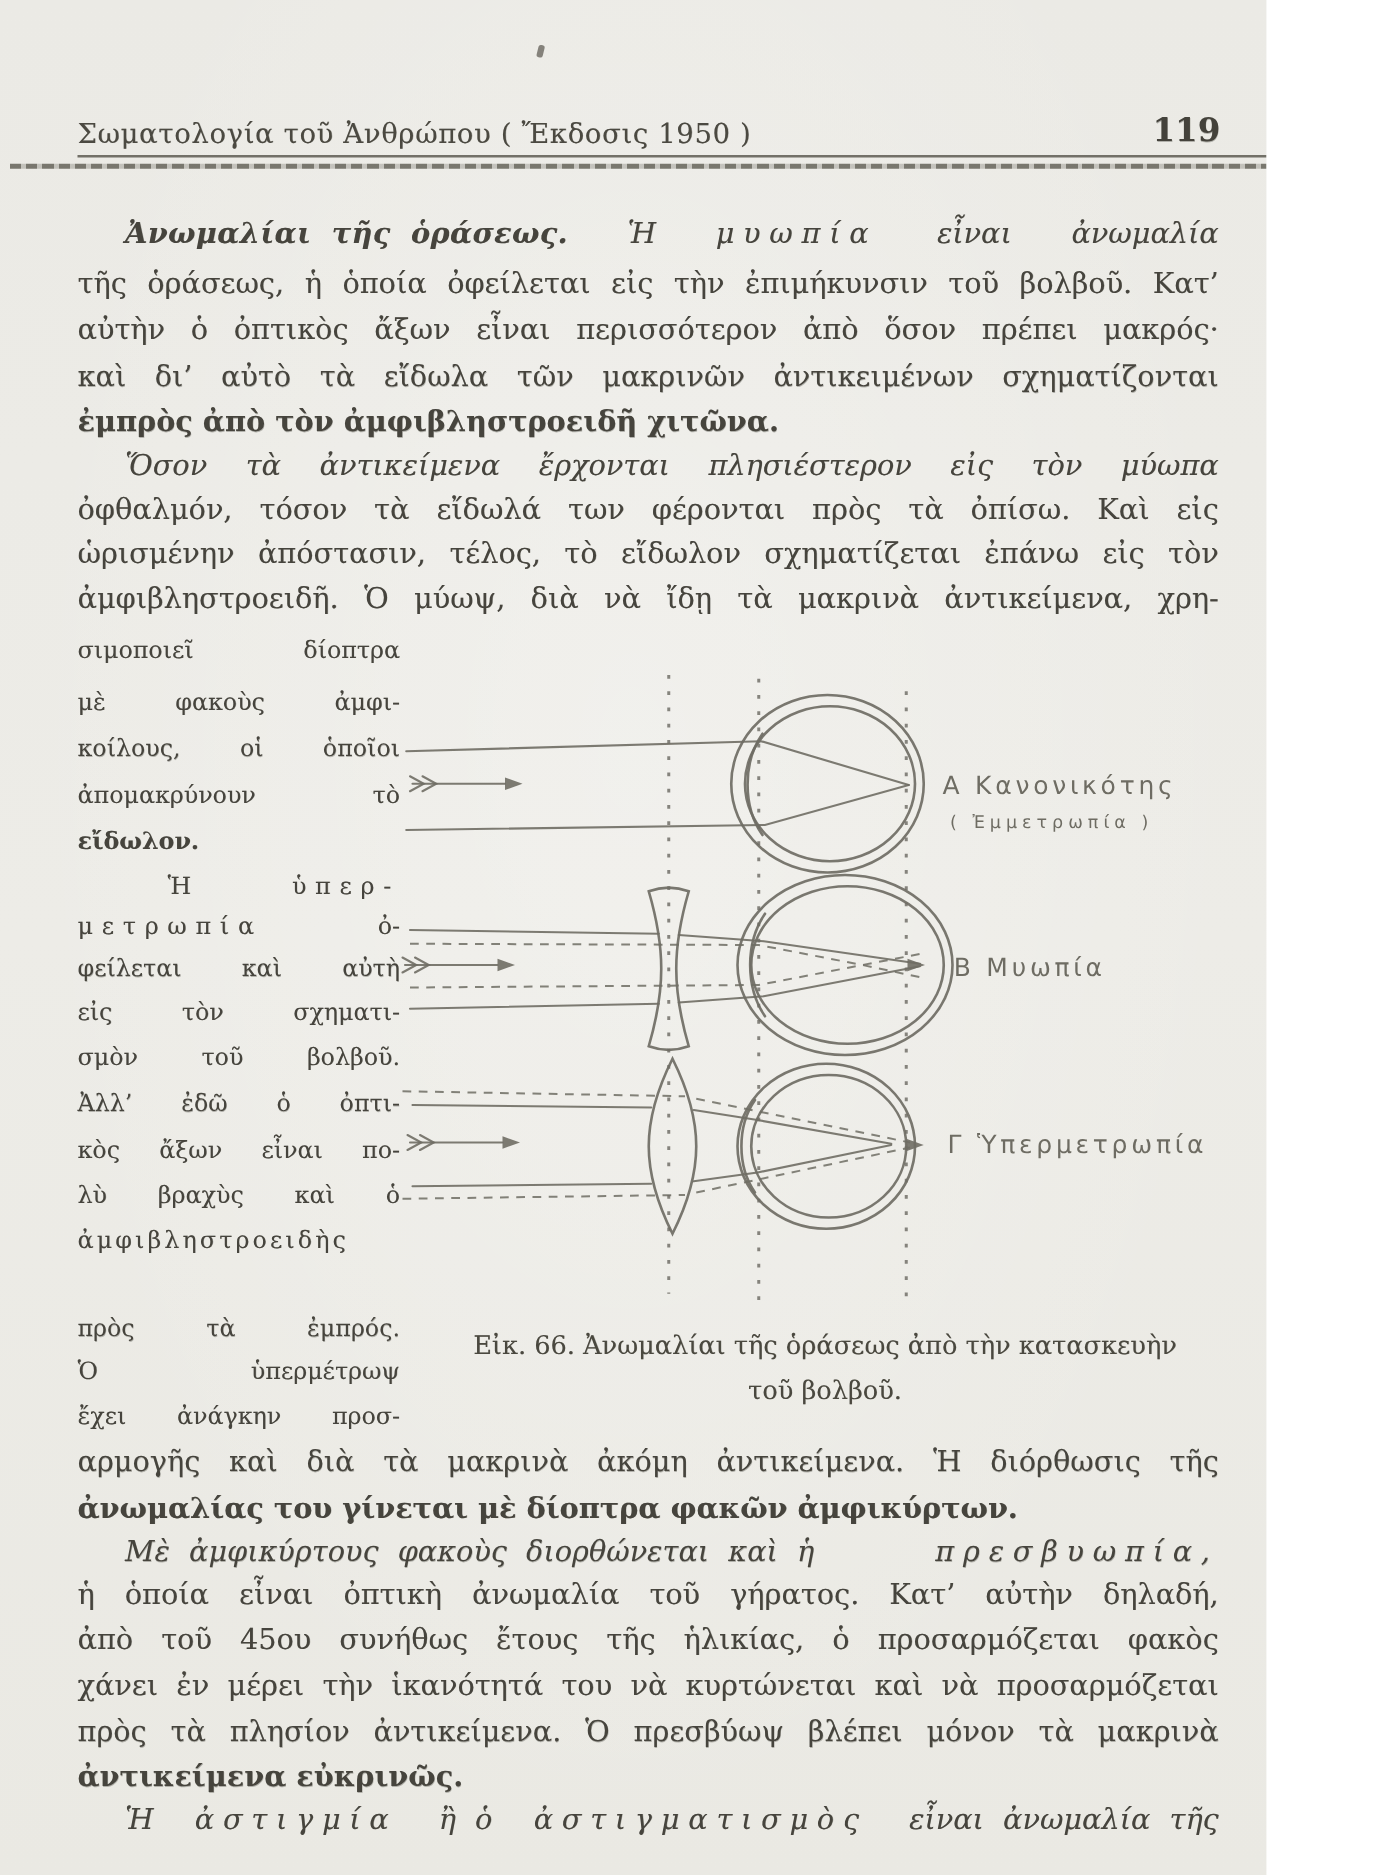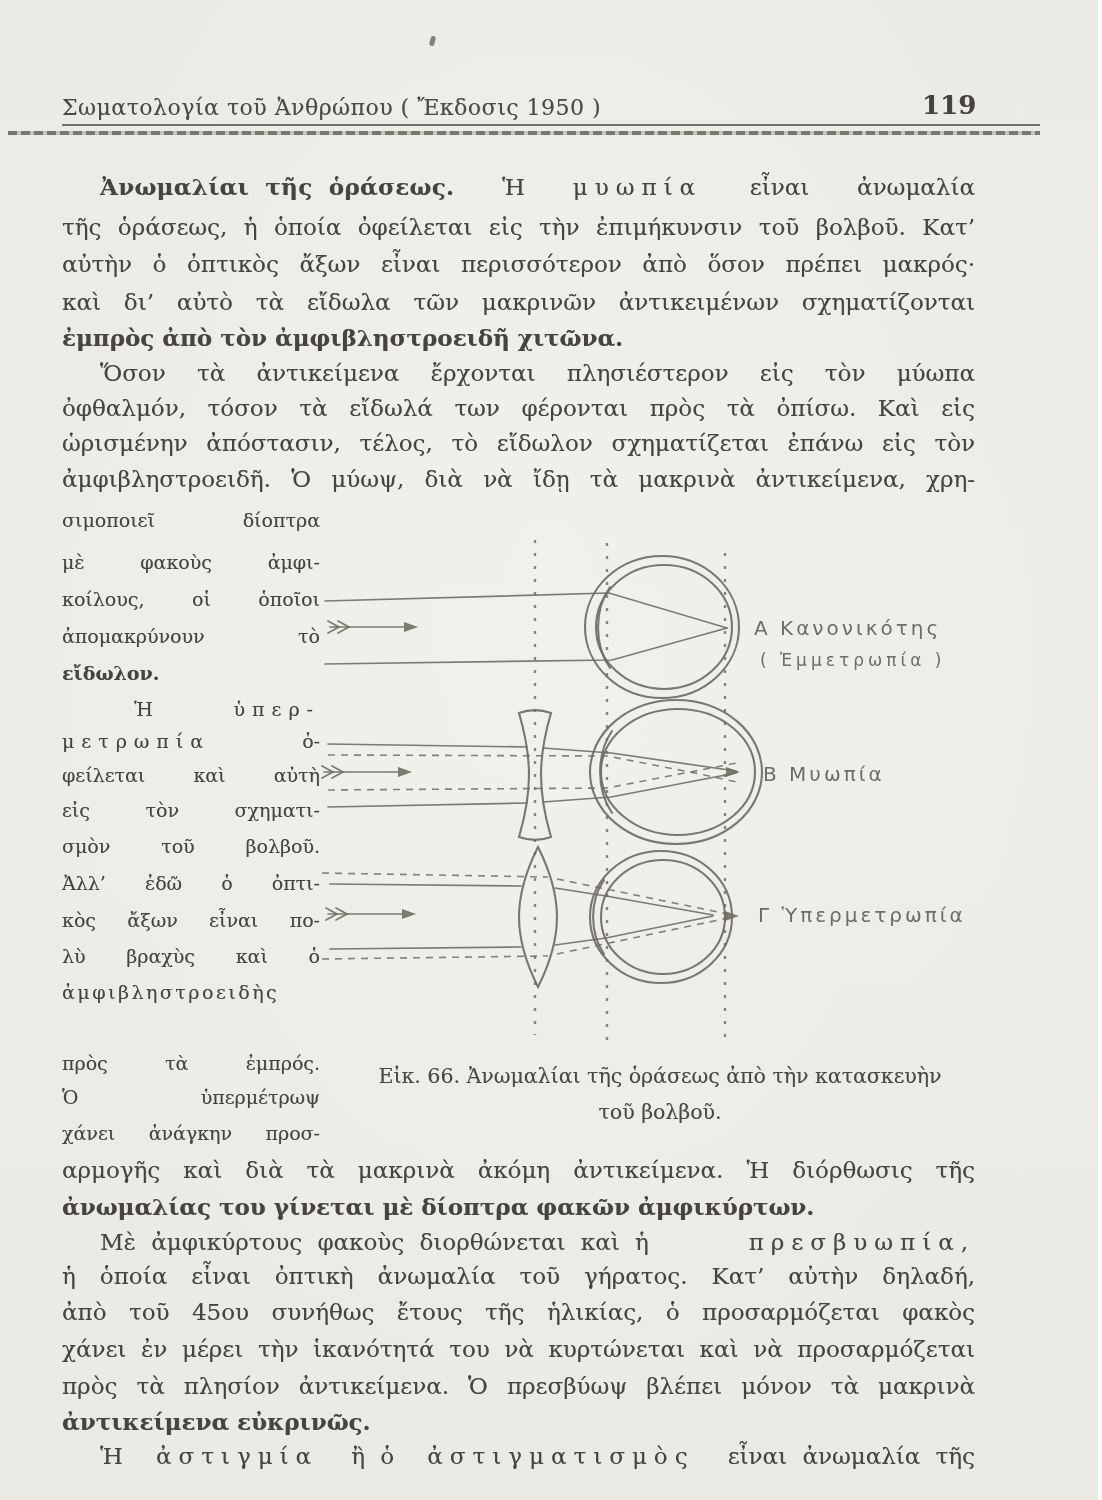--- a/index.html
+++ b/index.html
@@ -1,50 +1,50 @@
 <!DOCTYPE html>
 <html><head>
 <meta charset="utf-8">
 <style>
   html,body{margin:0;padding:0;}
   .page{
-    position:relative;width:1098px;height:1500px;overflow:hidden;
+    position:relative;width:1013px;height:1500px;overflow:hidden;
     background:#ecebe6;
     background-image:radial-gradient(ellipse at 50% 40%, rgba(255,255,255,.25), rgba(0,0,0,0) 70%),
                      linear-gradient(180deg,#ebeae5 0%,#edece7 50%,#eae9e3 100%);
     font-family:"DejaVu Serif", serif;
     color:#46443d;
   }
   .txt{ text-shadow:0.3px 0.3px 0.5px rgba(70,68,61,.35); }
   .header-title{position:absolute;left:62px;top:95px;font-size:22px;letter-spacing:.5px;color:#4b4941;}
   .page-number{position:absolute;left:922px;top:90px;font-size:26px;font-weight:bold;color:#44423b;}
   .rule-thin{position:absolute;left:62px;top:124px;width:978px;height:2px;background:#5d5b51;opacity:.85;}
   .rule-thick{position:absolute;left:8px;top:131px;width:1032px;height:4px;opacity:.8;
     background:repeating-linear-gradient(90deg,#5c5a50 0 9px,rgba(92,90,80,.35) 9px 13px);}
   .speck{position:absolute;left:430px;top:36px;width:5px;height:10px;background:#6a6860;border-radius:2px;transform:rotate(14deg);opacity:.8;}
 
   .t-line{position:absolute;left:62px;width:913px;font-size:23px;line-height:30px;
           text-align:justify;text-align-last:justify;white-space:normal;}
   .col-line{position:absolute;left:62px;width:258px;font-size:19px;line-height:30px;
           text-align:justify;text-align-last:justify;}
   .t-last{text-align-last:left;font-weight:bold;}
-  .indent1{padding-left:38px;width:875px;}
+  .indent1{padding-left:38px;width:875px;font-style:italic;}
   .indent2{padding-left:72px;width:186px;}
   .cjust{display:flex;justify-content:space-between;align-items:baseline;}
   .cjust > *{word-spacing:8px;}
   .sperr{letter-spacing:7px;}
   .wide{letter-spacing:2.5px;}
   .lead{font-weight:bold;letter-spacing:.3px;}
 
   .caption{position:absolute;left:340px;top:1058px;width:640px;text-align:center;
            font-size:20.5px;line-height:36px;color:#4a483f;}
 
   .fig-label{position:absolute;font-family:"DejaVu Sans", sans-serif;color:#615f55;
              letter-spacing:3px;font-size:20px;opacity:.9;}
-  .fig-label.sub{font-size:17px;letter-spacing:4px;}
+  .fig-label.sub{font-size:14px;letter-spacing:4px;}
 
   .sketch{position:absolute;left:300px;top:535px;width:760px;height:510px;}
   .sk{stroke:#6f6d64;fill:none;stroke-width:2.1;stroke-linecap:round;opacity:.92;}
   .ray{stroke:#6f6d64;fill:none;stroke-width:1.7;stroke-linecap:round;opacity:.9;}
   .rayd{stroke:#6f6d64;fill:none;stroke-width:1.6;stroke-dasharray:7 6;opacity:.85;}
   .vdash{stroke:#73716a;stroke-width:2.4;stroke-dasharray:3 10;opacity:.85;}
   .tip{fill:#6f6d64;stroke:none;opacity:.9;}
 </style>
 </head>
 <body>
@@ -89,21 +89,21 @@
   </div>
   <div class="col-line txt" style="top:760px">φείλεται καὶ αὐτὴ</div>
   <div class="col-line txt" style="top:795px">εἰς τὸν σχηματι-</div>
   <div class="col-line txt" style="top:831px">σμὸν τοῦ βολβοῦ.</div>
   <div class="col-line txt" style="top:868px">Ἀλλ’ ἐδῶ ὁ ὀπτι-</div>
   <div class="col-line txt" style="top:905px">κὸς ἄξων εἶναι πο-</div>
   <div class="col-line txt" style="top:941px">λὺ βραχὺς καὶ ὁ</div>
   <div class="col-line wide txt" style="top:977px">ἀμφιβληστροειδὴς</div>
   <div class="col-line txt" style="top:1048px">πρὸς τὰ ἐμπρός.</div>
   <div class="col-line txt" style="top:1082px">Ὁ ὑπερμέτρωψ</div>
-  <div class="col-line txt" style="top:1118px">χάνει ἀνάγκην προσ-</div>
+  <div class="col-line txt" style="top:1118px">ἔχει ἀνάγκην προσ-</div>
 
   <svg class="sketch" viewBox="0 0 760 510">
     <g>
       <line class="vdash" x1="235" y1="5" x2="235" y2="500"></line>
       <line class="vdash" x1="307" y1="8" x2="307" y2="505"></line>
       <line class="vdash" x1="425" y1="18" x2="425" y2="502"></line>
     </g>
 
     <g>
       <ellipse class="sk" cx="362" cy="92" rx="77" ry="71"></ellipse>

